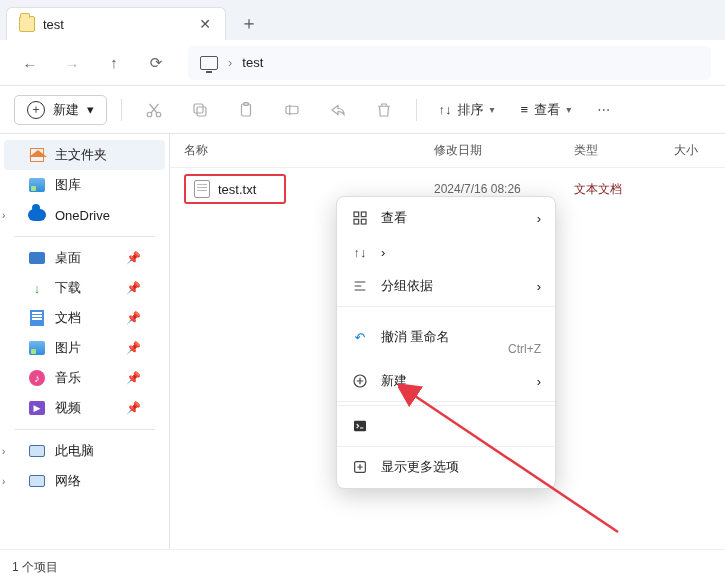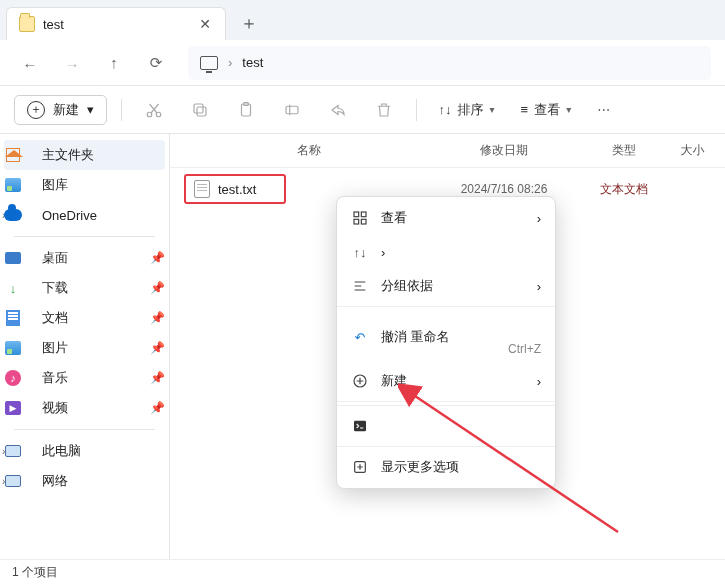--- a/index.html
+++ b/index.html
@@ -32,21 +32,21 @@
     .tbsep { width:1px; height:22px; background:#e0e0e0; margin: 0 4px; }
     .tbaction { display:flex; align-items:center; gap:6px; padding: 6px 8px; color:#333; border-radius:4px; }
     .tbaction .arr { font-size:10px; color:#666; }
     .dots { letter-spacing:2px; }
     
     
     .main { display:flex; height: 450px; }
     
     
     .sidebar { width: 170px; border-right: 1px solid #e5e5e5; padding: 6px 4px; overflow-y: auto; }
-    .sb-item { display:flex; align-items:center; gap:20px; padding: 6px 0; border-radius:4px; font-size:13px; position:relative; }
+    .sb-item { display:flex; align-items:center; gap:9px; padding: 6px 24px; border-radius:4px; font-size:13px; position:relative; }
     .sb-item.active { background:#eef3f9; }
     .sb-item .chev { position:absolute; left:-2px; font-size:10px; color:#666; }
     .sb-item .pin { margin-left:auto; color:#888; font-size:12px; }
     .sb-icon { width:18px; height:18px; display:flex; align-items:center; justify-content:center; }
     .ico-home { width:14px; height:14px; border:1.5px solid #e8833a; position:relative; }
     .ico-home::before { content:""; position:absolute; top:-8px; left:-2px; width:0; height:0; border:9px solid transparent; border-bottom:7px solid #e8833a; }
     .ico-gallery { width:16px; height:14px; background:linear-gradient(180deg,#6fb7f0,#2f8ed8); border-radius:2px; position:relative; }
     .ico-gallery::after { content:""; position:absolute; bottom:1px; left:2px; width:5px; height:5px; background:#a3e28b; border-radius:1px; }
     .ico-cloud { width:18px; height:12px; background:#0a6acf; border-radius:7px; position:relative; }
     .ico-cloud::before { content:""; position:absolute; top:-5px; left:4px; width:8px; height:8px; background:#0a6acf; border-radius:50%; }
@@ -54,21 +54,21 @@
     .ico-download { color:#2f9e44; font-weight:bold; }
     .ico-docs { width:14px; height:16px; background:#4a90e2; position:relative; }
     .ico-docs::after { content:""; position:absolute; top:2px; left:2px; right:2px; height:1.5px; background:#fff; box-shadow:0 3px 0 #fff, 0 6px 0 #fff; }
     .ico-music { width:16px; height:16px; background:#e84a8a; border-radius:50%; display:flex; align-items:center; justify-content:center; color:#fff; font-size:11px; }
     .ico-video { width:16px; height:14px; background:#7a4fc9; border-radius:2px; display:flex; align-items:center; justify-content:center; color:#fff; font-size:9px; }
     .ico-pc { width:16px; height:12px; border:1.5px solid #4a6fa5; border-radius:2px; background:#cfe3f7; }
     .ico-net { width:16px; height:12px; border:1.5px solid #4a6fa5; border-radius:2px; background:#cfe3f7; position:relative; }
     .sb-sep { height:1px; background:#e5e5e5; margin: 6px 10px; }
     
     
-    .filearea { flex:1; position:relative;text-align:center; }
+    .filearea { flex:1; position:relative; }
     .colheaders { display:flex; padding: 8px 14px; color:#555; font-size:12px; border-bottom: 1px solid #eee; }
     .col-name { flex: 0 0 250px; }
     .col-date { flex: 0 0 140px; }
     .col-type { flex: 0 0 100px; }
     .col-size { flex: 1; font-family: Liberation Serif, serif; }
     .filerow { display:flex; align-items:center; padding: 6px 14px; }
     .filecell-name { flex: 0 0 250px; display:flex; align-items:center; gap:8px; }
     .filecell-date { flex: 0 0 140px; color:#666; font-size:12px; }
     .filecell-type { flex: 0 0 100px; color:#7f1d1d; font-size:12px; }
     .file-highlight { border: 2px solid #e63946; border-radius: 3px; padding: 4px 28px 4px 8px; display:inline-flex; align-items:center; gap:8px; }
@@ -80,21 +80,21 @@
     .ctx-item { display:flex; align-items:center; gap: 12px; padding: 8px 14px; font-size:13px; }
     .ctx-icon { width:18px; height:18px; display:flex; align-items:center; justify-content:center; color:#444; }
     .ctx-label { flex:1; }
     .ctx-short { color:#888; font-size:12px;margin-top:24px; }
     .ctx-sep { height:1px; background:#eee; margin:3px 0; }
     
     
     .arrow-svg { position:absolute; left:398px; top:382px; pointer-events:none; z-index:30; }
     
     
-    .statusbar { position:absolute; bottom:0; left:0; right:0; height:26px; display:flex; align-items:center; padding: 0 12px; font-size:12px; color:#444; border-top:1px solid #eee; background:#fff; }
+    .statusbar { position:absolute; bottom:0; left:0; right:0; height:36px; display:flex; align-items:center; padding: 0 12px; font-size:12px; color:#444; border-top:1px solid #eee; background:#fff; }
     
     svg { display:block; }
   </style>
 </head>
 <body>
 
 <div class="titlebar">
   <div class="tab">
     <span class="folder-glyph"></span>
     <span class="tab-title">test</span>

